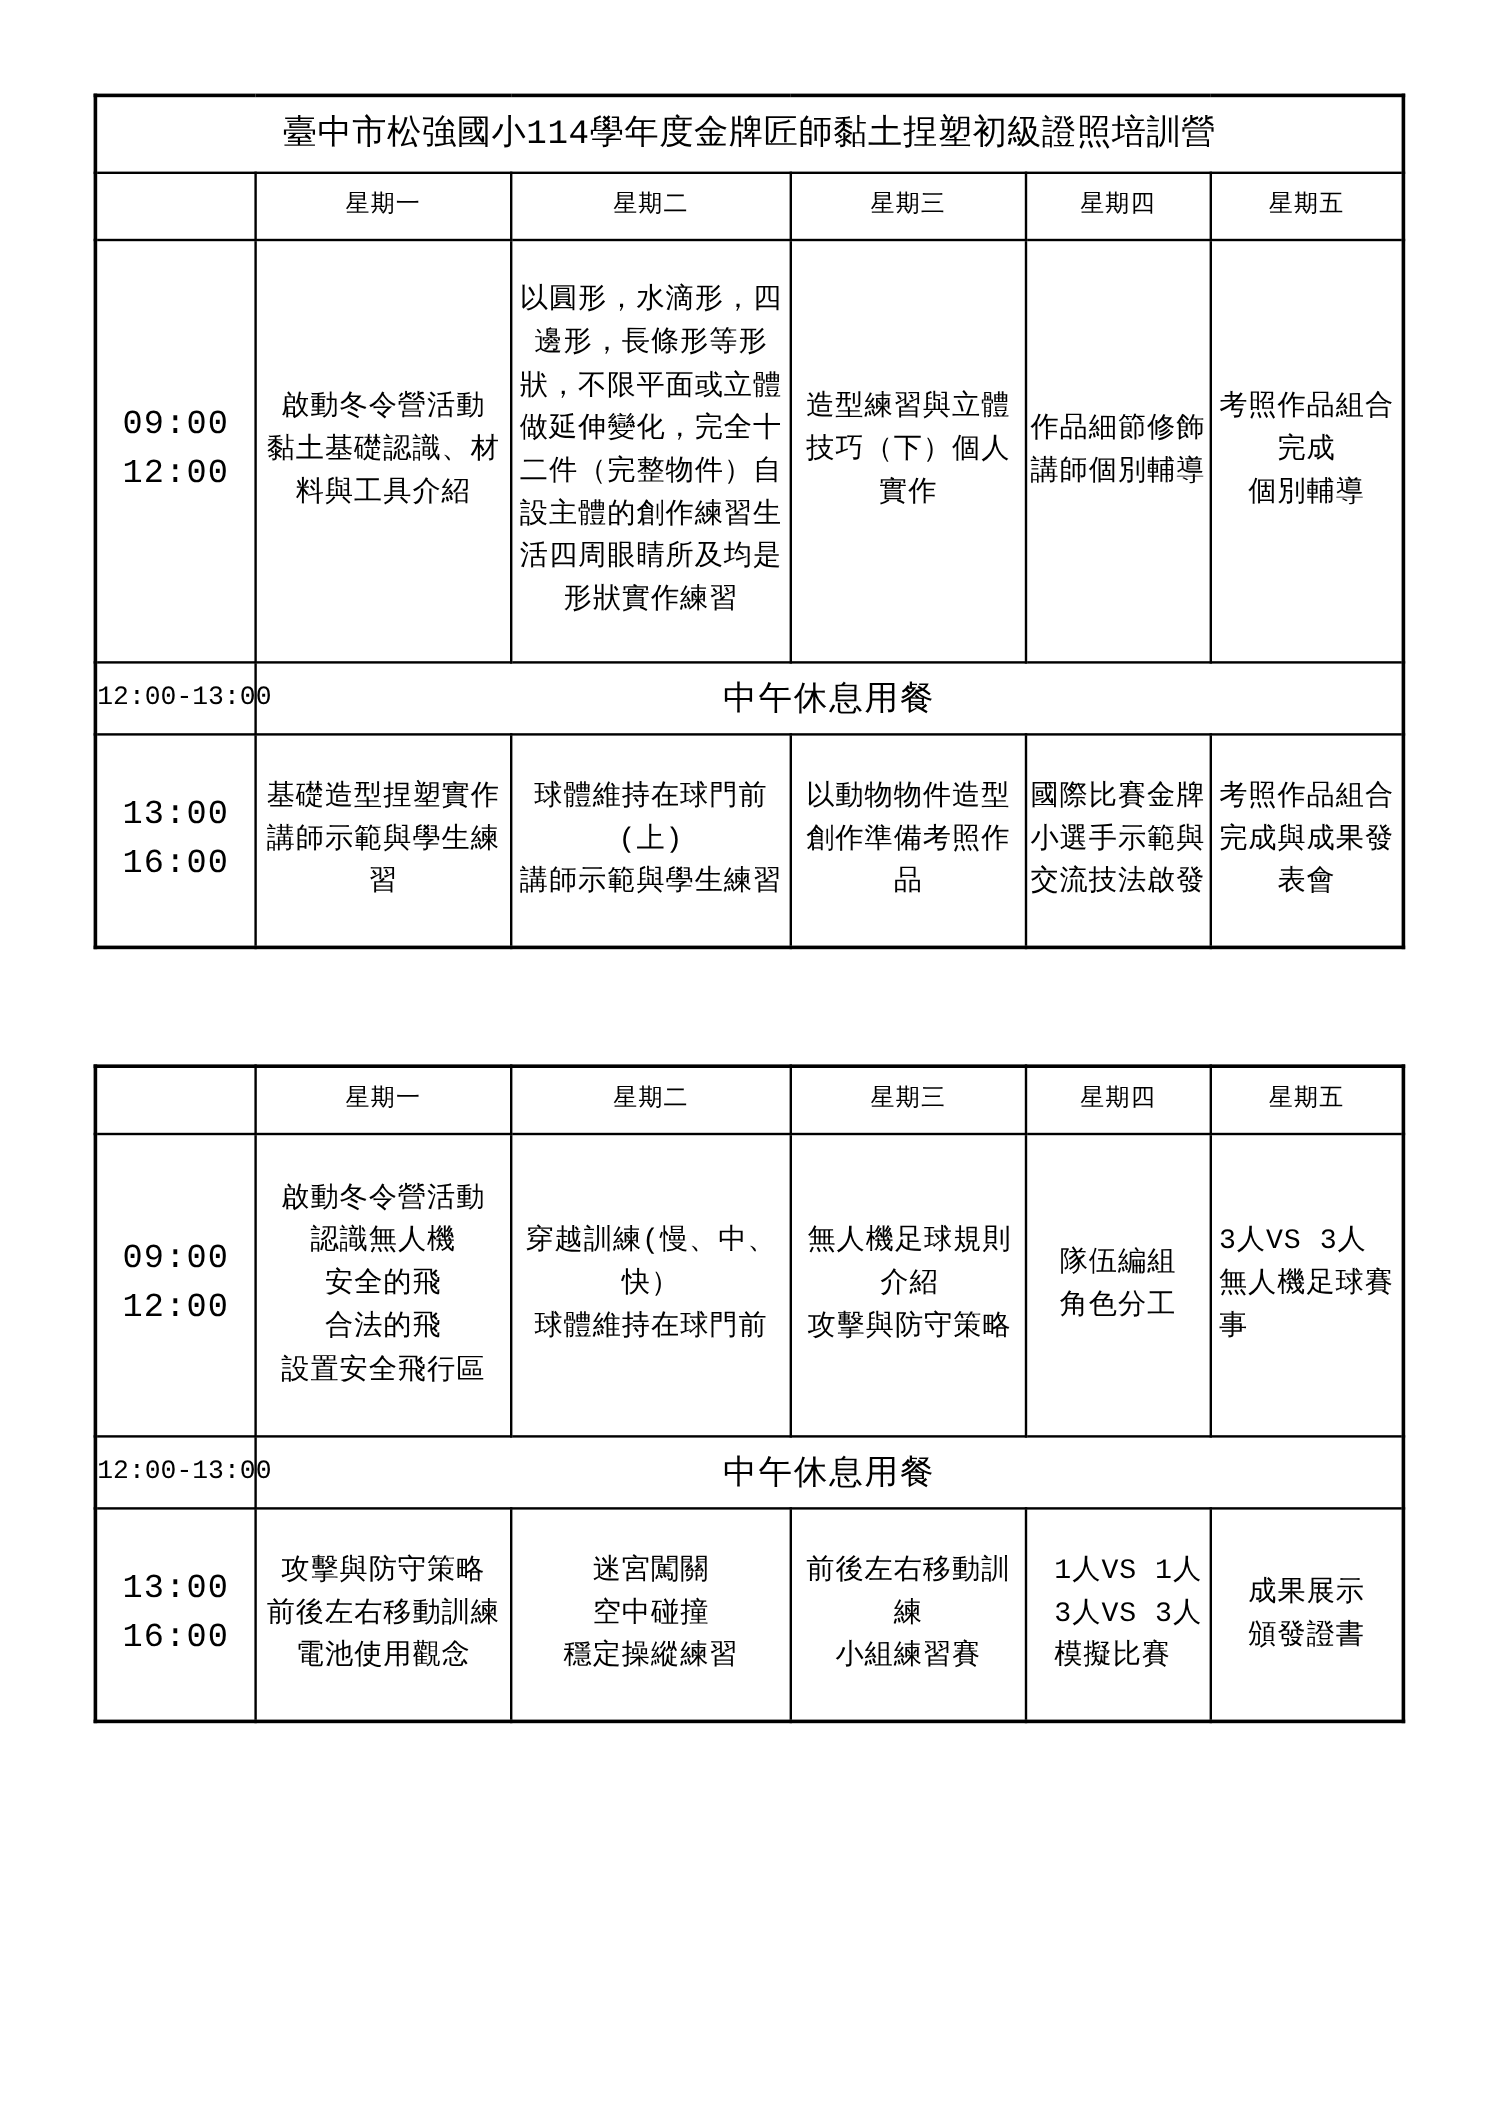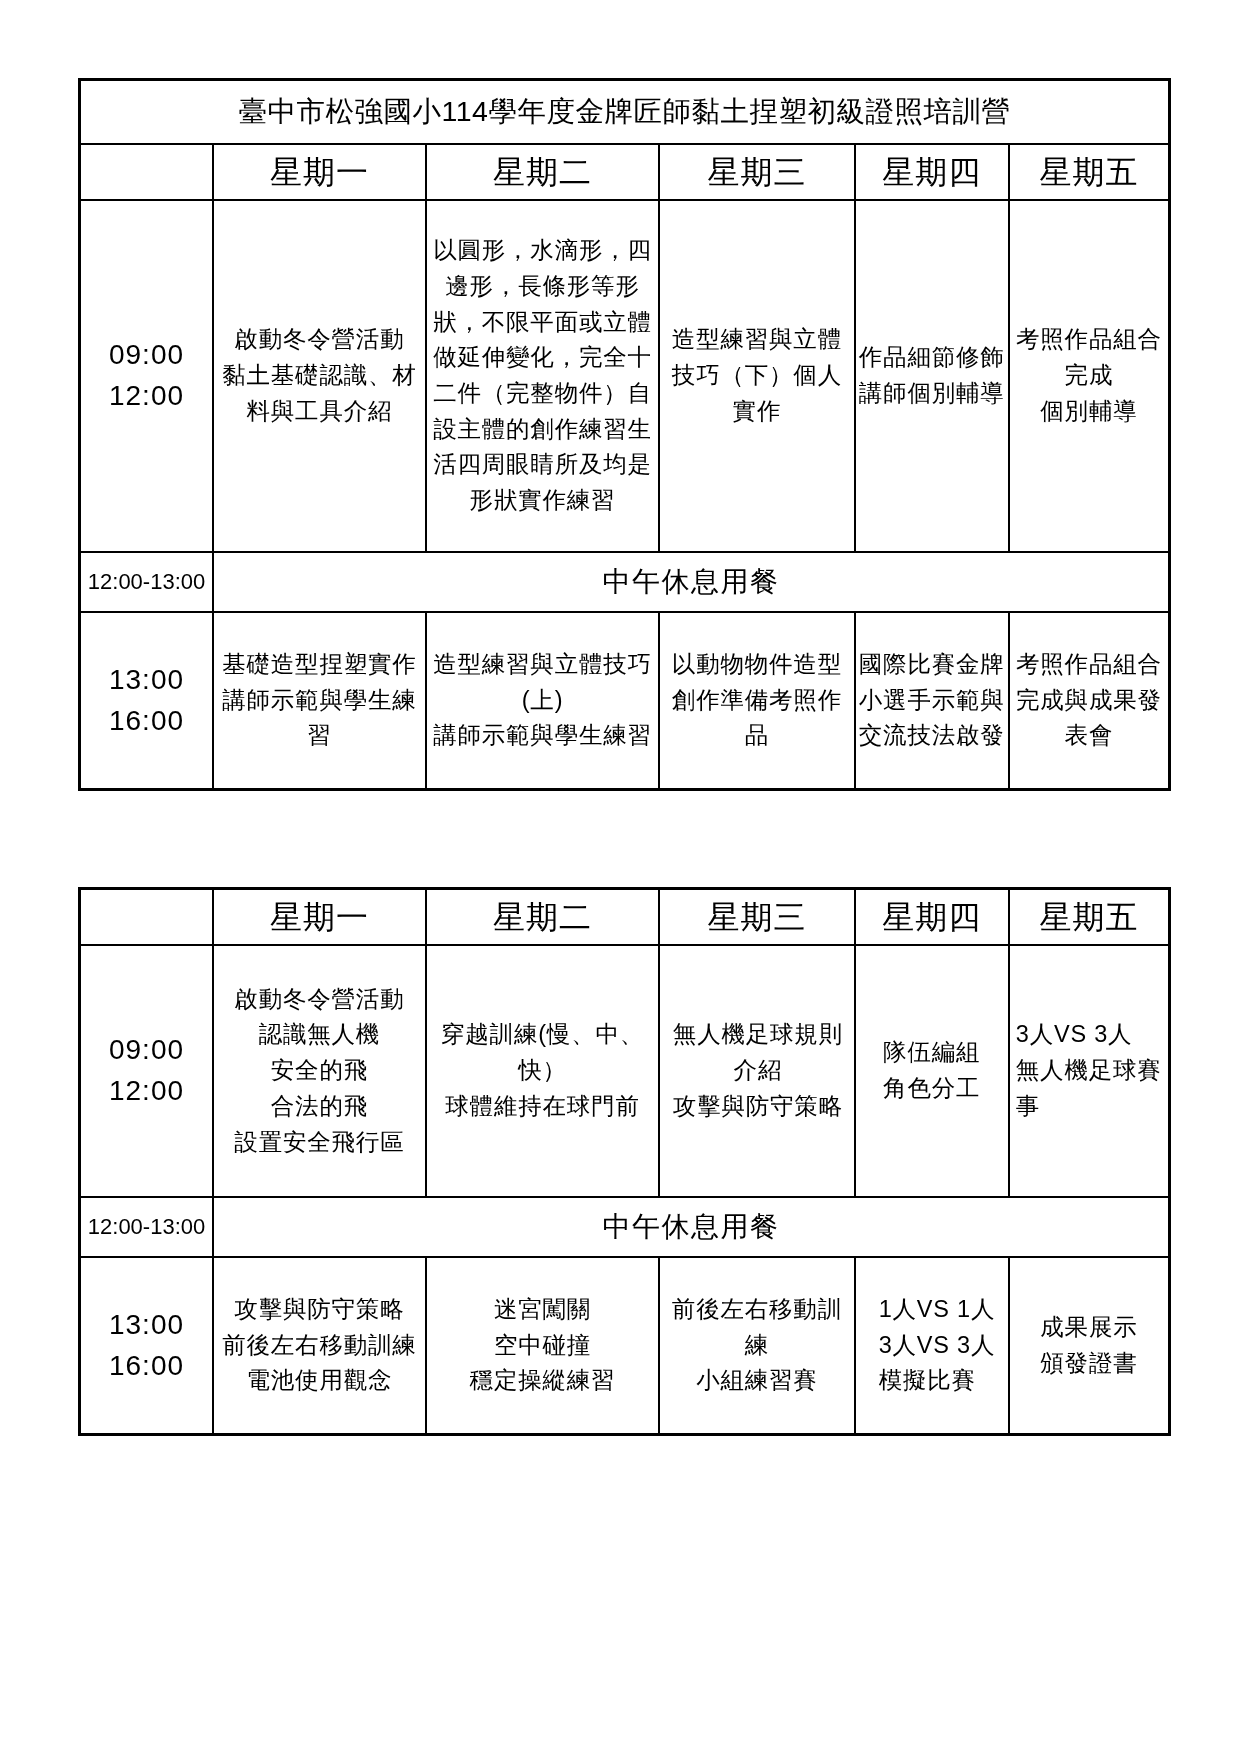--- a/index.html
+++ b/index.html
@@ -26,33 +26,33 @@
     width: 1093px;
     border-collapse: collapse;
     table-layout: fixed;
     border: 3px solid #000;
   }
   table.sched td {
     border: 2px solid #000;
     padding: 0;
     vertical-align: middle;
     text-align: center;
-    font-family: Liberation Sans, sans-serif;
+    font-family: Liberation Mono, monospace;
   }
   .title-cell {
     height: 62px;
     font-size: 28.5px;
     letter-spacing: 0.5px;
     line-height: 1.25;
     font-weight: 400;
     white-space: nowrap;
   }
   .dow-cell {
     height: 54px;
-    font-size: 32px;
+    font-size: 20px;
     letter-spacing: 1px;
     line-height: 1.2;
   }
   .time-cell {
     font-size: 28px;
     line-height: 1.45;
     letter-spacing: 1px;
     font-family: "DejaVu Serif", "Liberation Serif", serif;
     white-space: pre-line;
   }
@@ -135,21 +135,21 @@
       </tr>
       <tr>
         <td class="time-cell lunch-time-cell">12:00-13:00</td>
         <td class="lunch-cell" colspan="5">中午休息用餐</td>
       </tr>
       <tr>
         <td class="time-cell" style="height:175px">13:00
 16:00</td>
         <td class="body-cell mid">基礎造型捏塑實作
 講師示範與學生練習</td>
-        <td class="body-cell mid">造型練習與立體技巧(上)
+        <td class="body-cell mid">球體維持在球門前(上)
 講師示範與學生練習</td>
         <td class="body-cell mid just-cell">以動物物件造型創作準備考照作品</td>
         <td class="body-cell mid just-cell">國際比賽金牌小選手示範與交流技法啟發</td>
         <td class="body-cell mid just-cell">考照作品組合完成與成果發表會</td>
       </tr>
     </tbody>
   </table>
 
   <div class="gap"></div>
 

